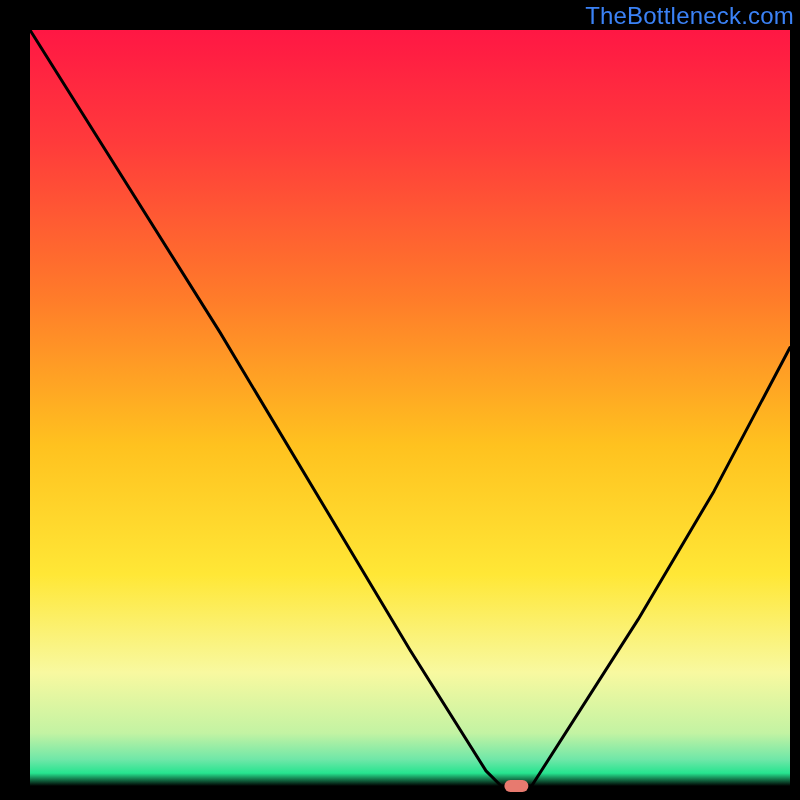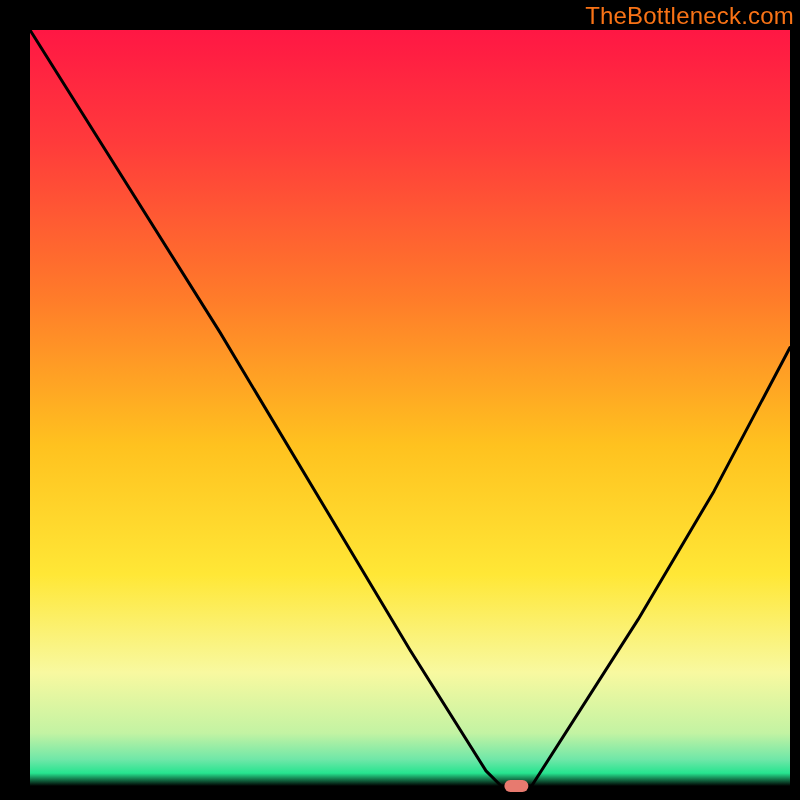--- a/index.html
+++ b/index.html
@@ -14,21 +14,21 @@
     position: relative;
     width: 800px;
     height: 800px;
   }
   .watermark {
     position: absolute;
     top: 2px;
     right: 6px;
     font-family: Arial, Helvetica, sans-serif;
     font-size: 24px;
-    color: #f97316;
+    color: #3b82f6;
     font-weight: 400;
     letter-spacing: 0.2px;
     z-index: 10;
   }
   svg {
     position: absolute;
     top: 0;
     left: 0;
   }
 </style>

